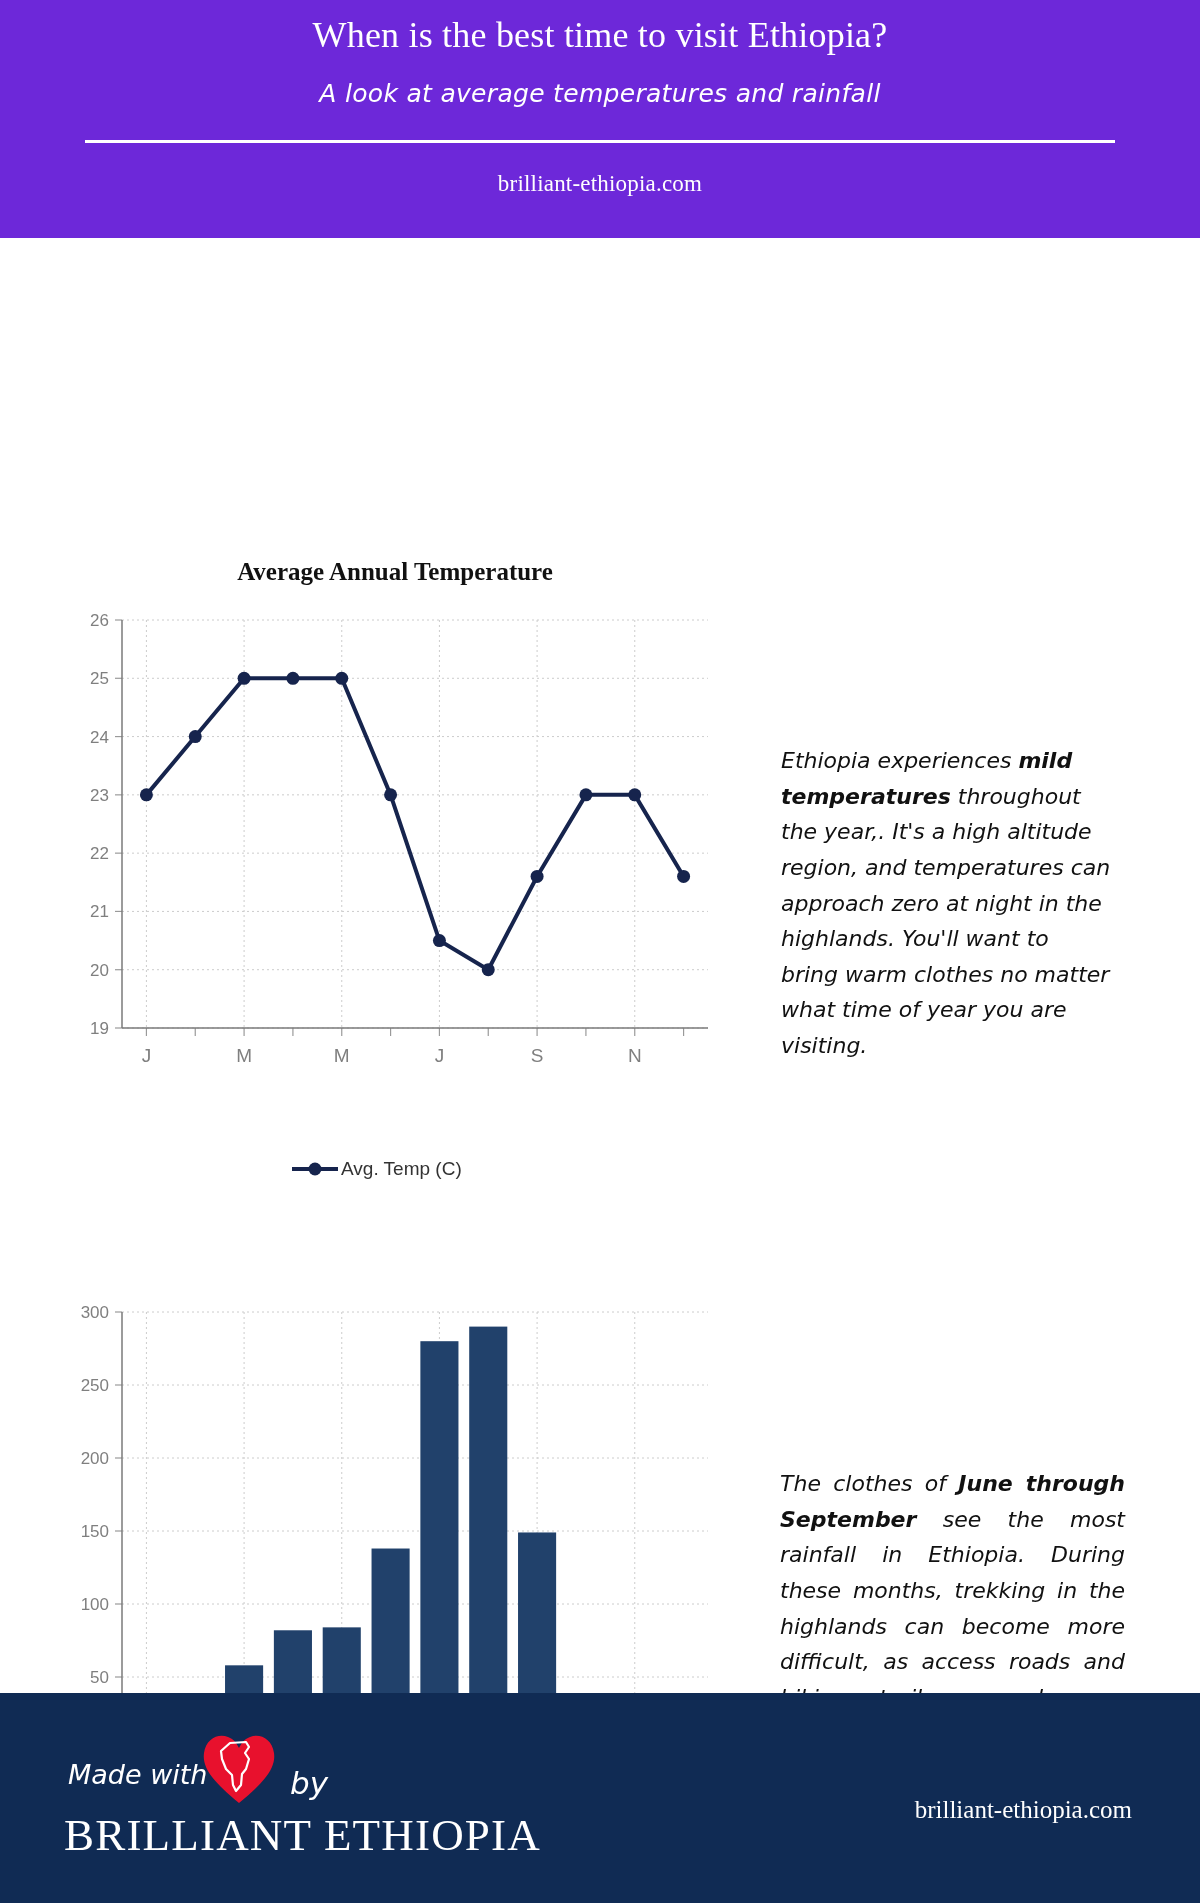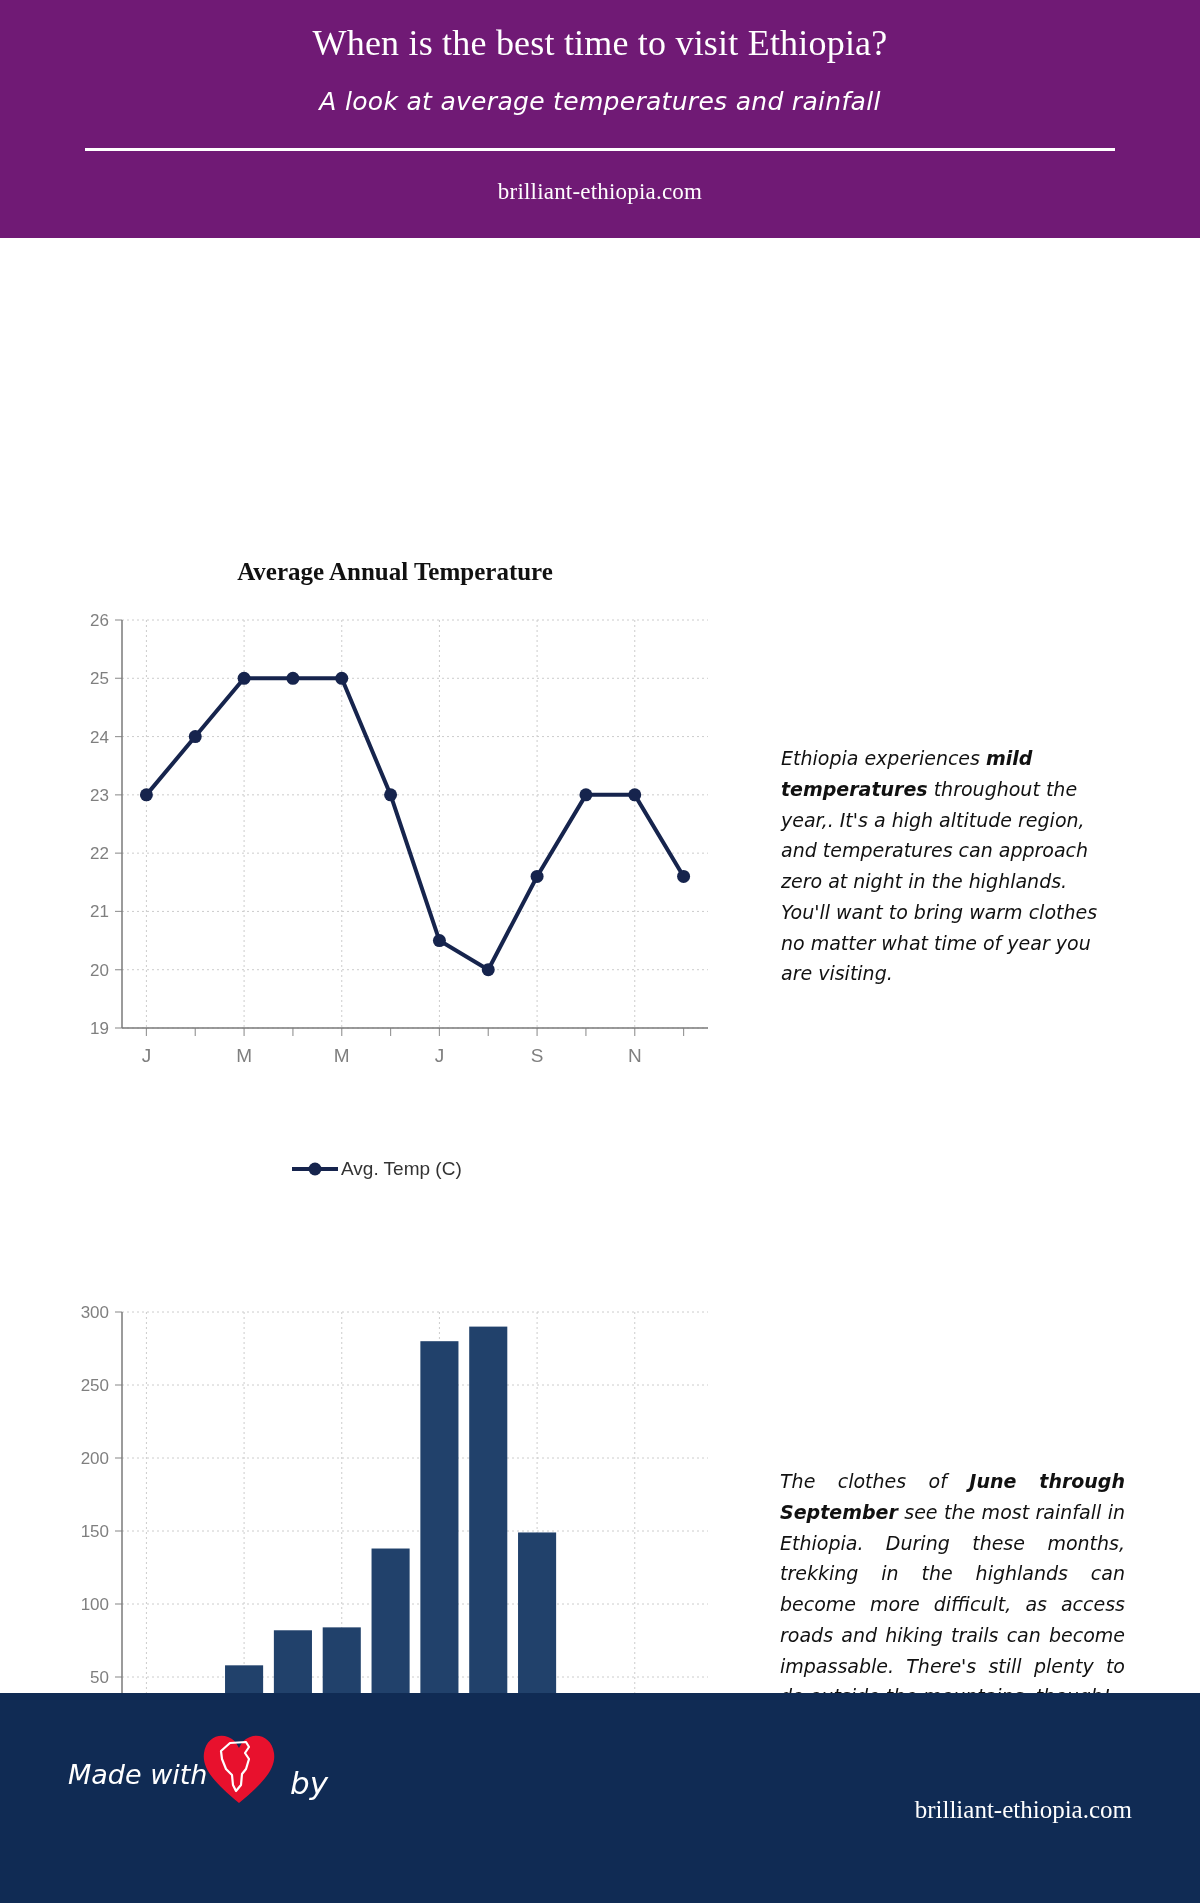--- a/index.html
+++ b/index.html
@@ -8,25 +8,25 @@
     width: 1200px;
     height: 1903px;
     background: #ffffff;
     font-family: "Liberation Sans", sans-serif;
     overflow: hidden;
     position: relative;
   }
 
   
   .header {
-    background: #701a75;
+    background: #6d28d9;
     width: 1200px;
     height: 238px;
     position: relative;
-    padding-top: 22px;
+    padding-top: 14px;
   }
   .header-title {
     color: #ffffff;
     font-family: "Liberation Serif", serif;
     font-size: 36px;
     font-weight: 400;
     text-align: center;
     letter-spacing: 0.2px;
     line-height: 1.2;
   }
@@ -69,21 +69,21 @@
     font-weight: 700;
     color: #111111;
     text-align: center;
   }
 
   
   .note {
     position: absolute;
     font-family: "DejaVu Sans", sans-serif;
     font-style: italic;
-    font-size: 19px;
+    font-size: 22px;
     line-height: 1.62;
     color: #111111;
   }
   .note b { font-weight: 700; font-style: italic; }
   .note-temp { left: 781px; top: 505px; width: 330px; }
   .note-rain { left: 780px; top: 1228px; width: 345px; text-align: justify; }
 
   
   .legend {
     position: absolute;
@@ -332,15 +332,16 @@
       <span class="africa-heart">
         <svg width="78" height="76" viewBox="0 0 78 76">
           <path d="M39 74 C12 52 2 38 4 24 C6 10 18 4 28 8 C34 10 37 15 39 19
                    C41 15 44 10 50 8 C60 4 72 10 74 24 C76 38 66 52 39 74 Z" fill="#E8112D"></path>
           <path d="M30 14 L46 13 L49 18 L45 24 L49 30 L46 40 L42 45 L41 56 L36 62
                    L33 56 L32 46 L26 40 L22 30 L21 22 Z" fill="none" stroke="#ffffff" stroke-width="2.2" stroke-linejoin="round"></path>
         </svg>
       </span>
       <span class="by-word">by</span>
     </div>
+    <div class="brand">BRILLIANT ETHIOPIA</div>
   </div>
   <div class="footer-url">brilliant-ethiopia.com</div>
 </div>
 
 </body></html>

